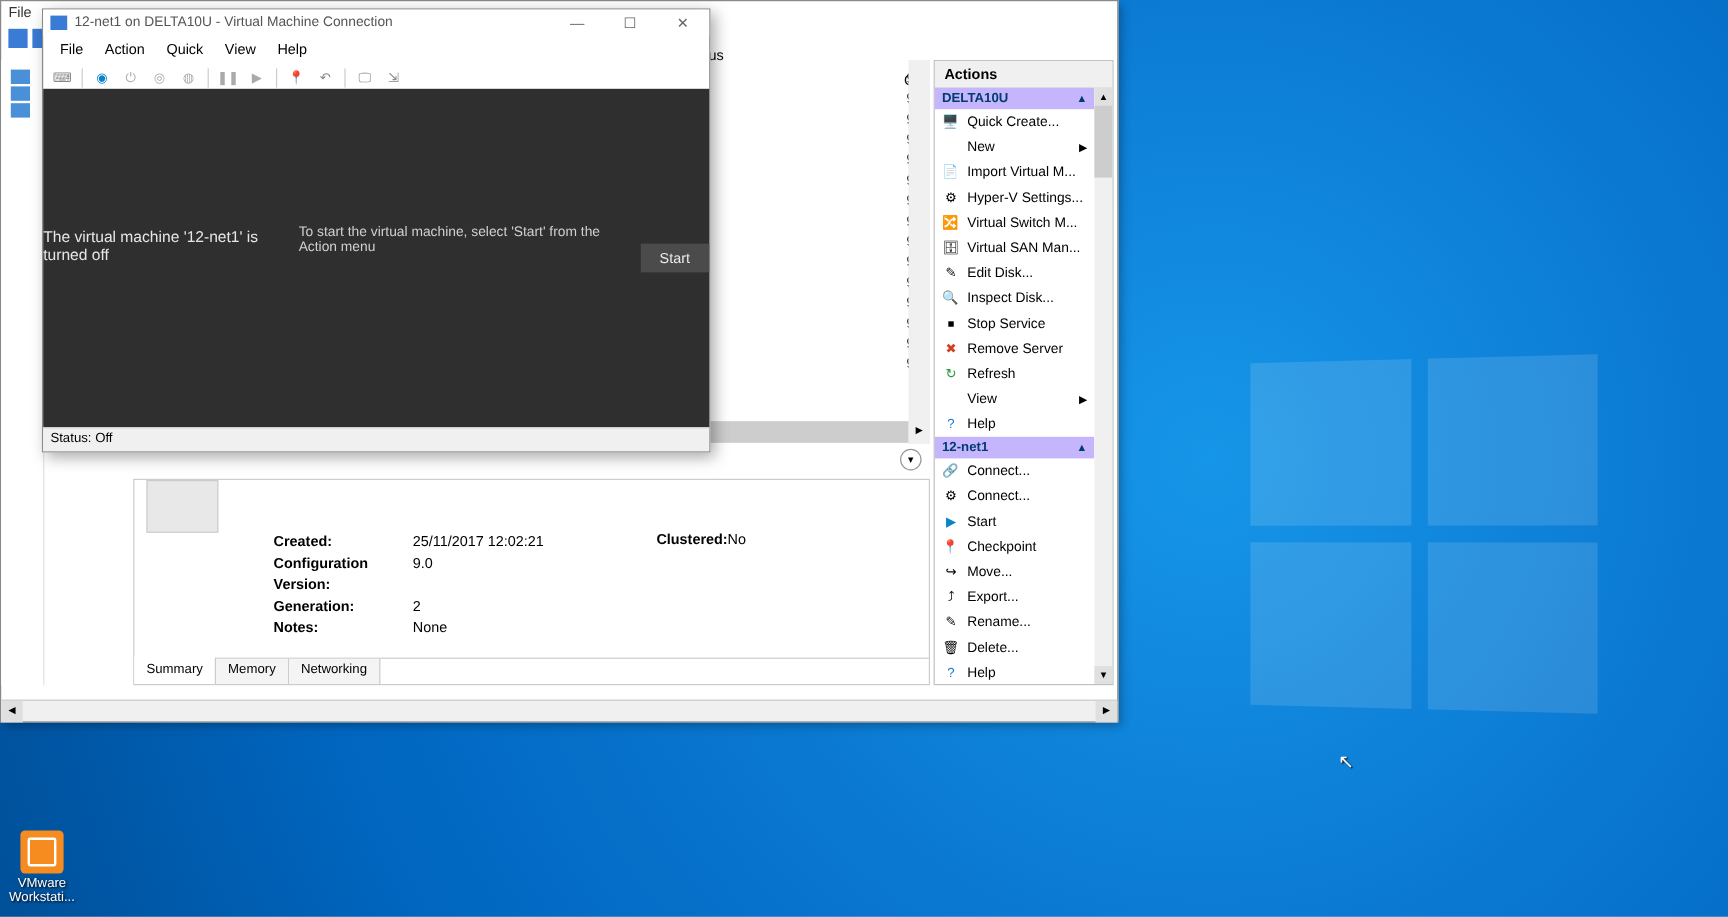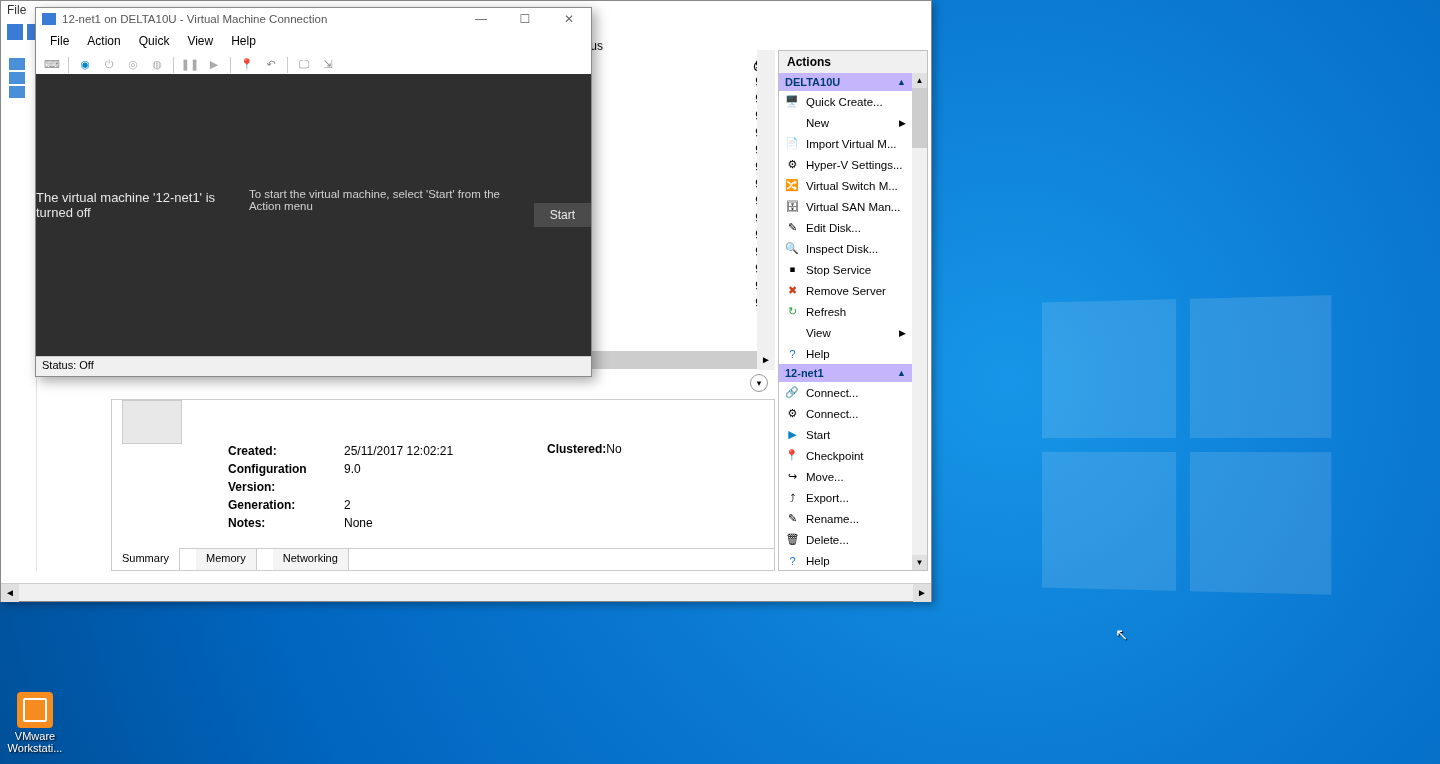--- a/index.html
+++ b/index.html
@@ -37,21 +37,21 @@
 .vm-scroll-h .thumb { width:40%; height:100%; background:#cdcdcd; margin-left:auto; }
 .round-btn { position:absolute; top:373px; right:163px; width:18px; height:18px; border:1px solid #999; border-radius:50%; font-size:9px; text-align:center; line-height:16px; background:#fff; cursor:pointer; }
 
 .details { position:absolute; top:398px; left:110px; right:156px; bottom:30px; border:1px solid #ccc; background:#fff; }
 .details-thumb { position:absolute; top:0; left:10px; width:60px; height:44px; background:#e8e8e8; border:1px solid #ccc; }
 .details-props { position:absolute; top:42px; left:92px; font-size:12px; line-height:18px;margin-left:24px; }
 .details-props .row { display:flex; }
 .details-props .k { width:116px; font-weight:600; }
 .details-props2 { position:absolute; top:42px; left:435px; font-size:12px; }
 .details-props2 .k { font-weight:600; display:inline-block; width:56px; }
-.details-tabs { position:absolute; bottom:0; left:0; right:0; height:22px; display:flex; font-size:11px; border-top:1px solid #ccc;gap:16px; }
+.details-tabs { position:absolute; bottom:0; left:0; right:0; height:22px; display:flex; font-size:11px; border-top:1px solid #ccc; }
 .details-tabs .tab { padding:3px 10px; border-right:1px solid #ccc; cursor:pointer; background:#f4f4f4; }
 .details-tabs .tab.active { background:#fff; border-top:2px solid #fff; margin-top:-2px; }
 
 .actions { position:absolute; top:49px; right:3px; width:150px; bottom:30px; border:1px solid #c0c0c0; background:#fff; overflow:hidden; }
 .actions-title { background:#f0f0f0; padding:4px 8px; font-size:12px; font-weight:700; border-bottom:1px solid #ccc; }
 .actions-scroll-v { position:absolute; right:0; top:22px; bottom:0; width:15px; background:#f0f0f0; }
 .actions-scroll-v .arrow { width:15px; height:15px; background:#e0e0e0; font-size:8px; text-align:center; line-height:15px; cursor:pointer; }
 .actions-scroll-v .thumb { height:60px; background:#cdcdcd; margin-top:0; }
 .actions-body { position:absolute; top:22px; left:0; right:15px; bottom:0; overflow:hidden; }
 .section-head { background:#c4b5fd; padding:3px 6px; font-size:11px; font-weight:600; color:#003c71; position:relative; cursor:pointer; }

